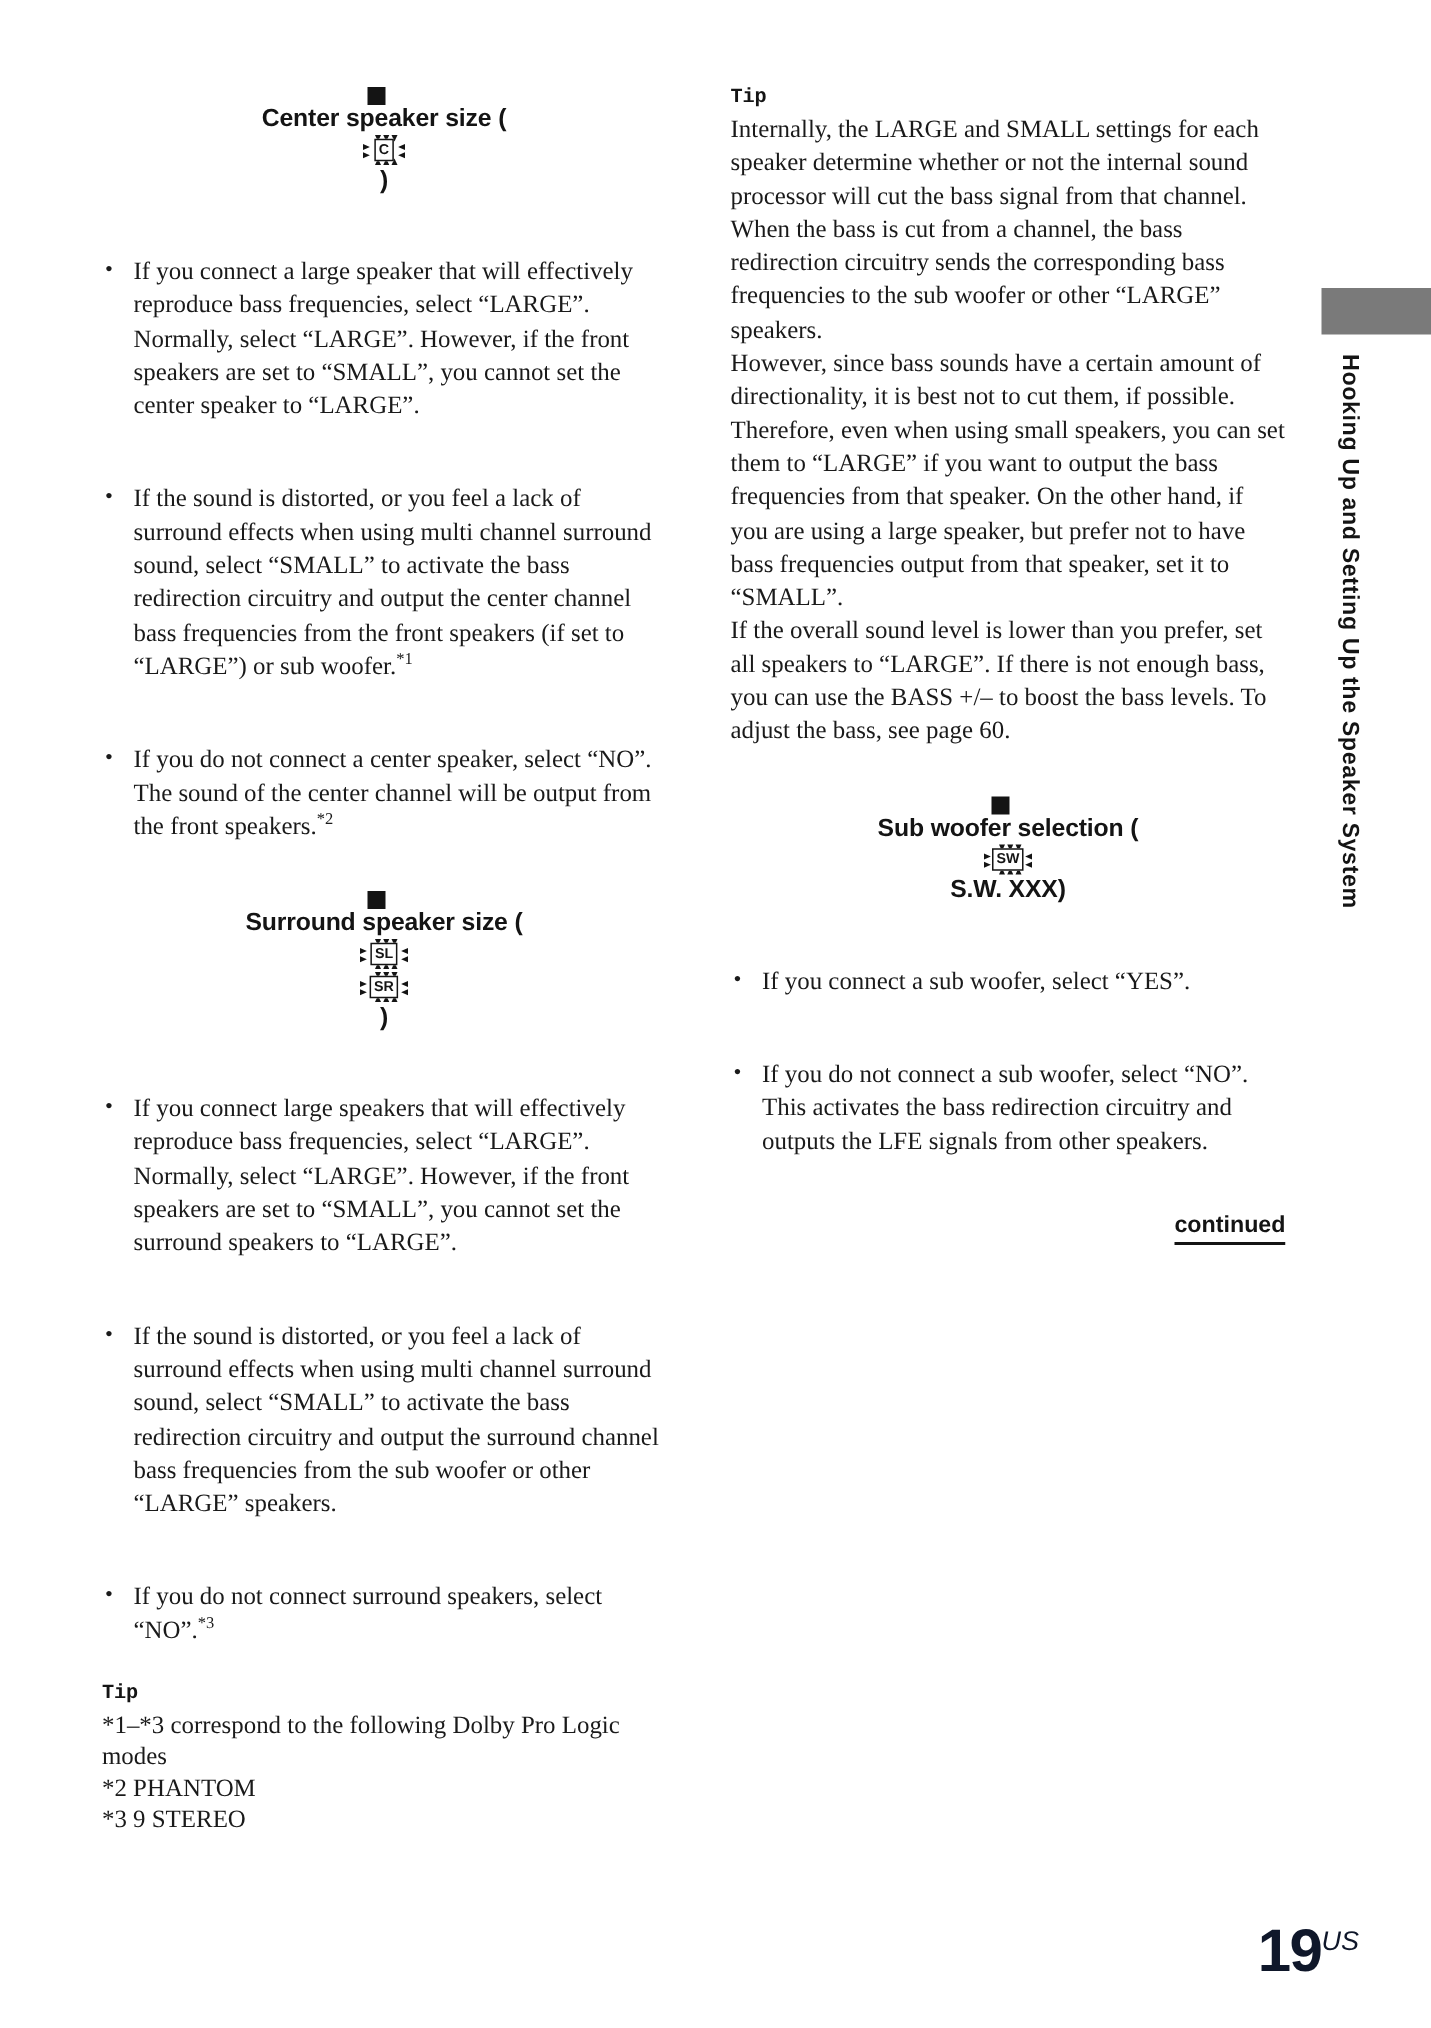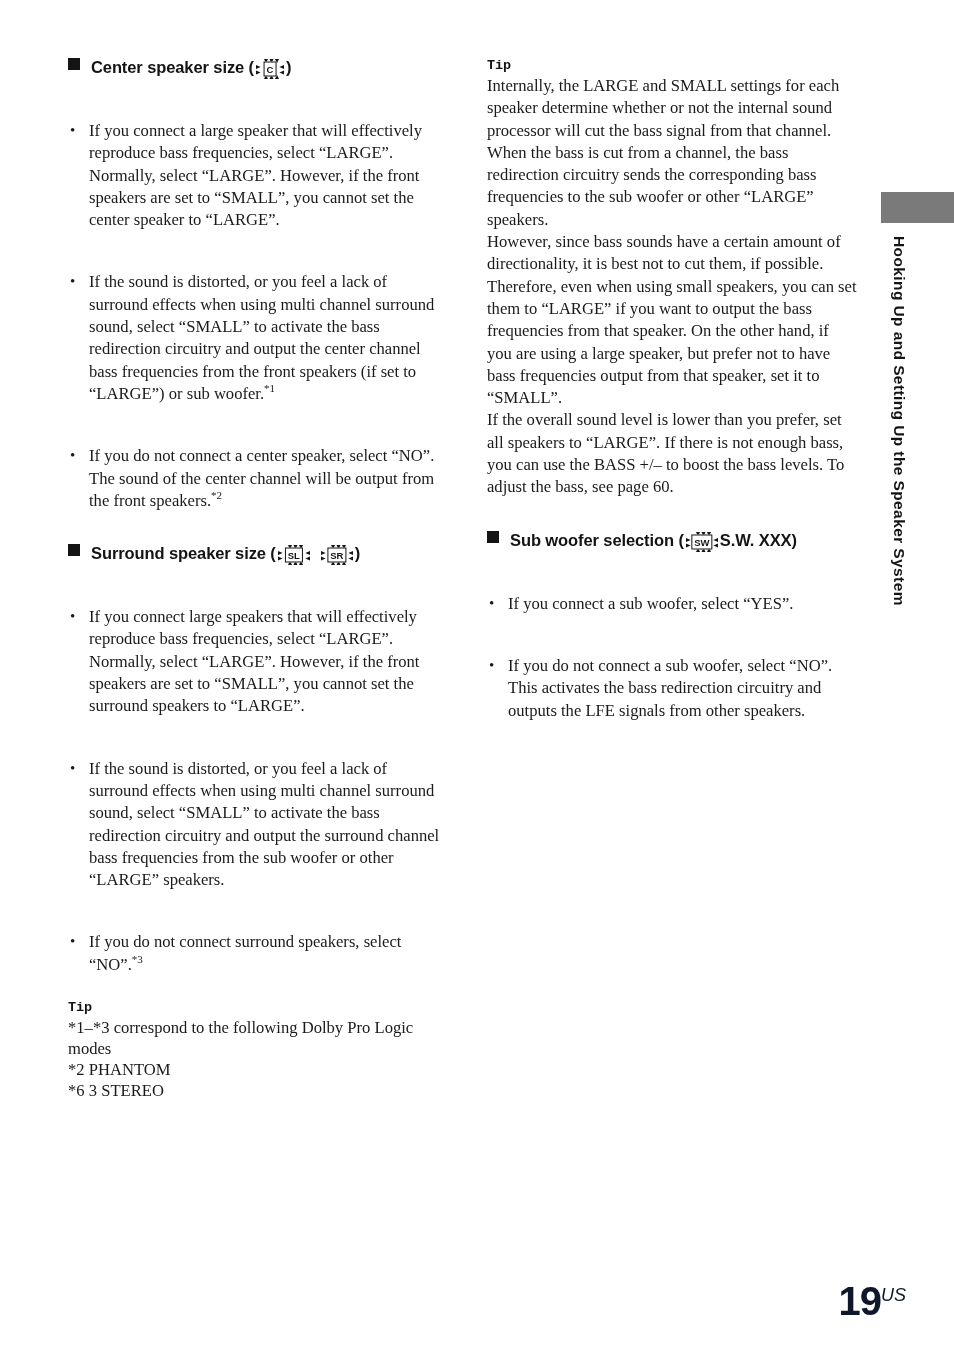--- a/index.html
+++ b/index.html
@@ -30,22 +30,24 @@
   .col-right { left: 487px; width: 370px; }
 
   
   .sec-head {
     font-family: "Liberation Sans", "DejaVu Sans", sans-serif;
     font-weight: bold;
     font-size: 16.5px;
     letter-spacing: -0.1px;
     color: #141414;
     display: flex;
+    align-items: center;
     margin: 0 0 10px 0;
     white-space: nowrap;
+    flex-direction: column;
   }
   .sq {
     display: inline-block;
     width: 12px;
     height: 12px;
     background: #141414;
     margin-right: 11px;
     flex: none;
     position: relative;
     top: 0px;
@@ -276,21 +278,21 @@
       <li><span>If you connect large speakers that will effectively reproduce bass frequencies, select “LARGE”. Normally, select “LARGE”. However, if the front speakers are set to “SMALL”, you cannot set the surround speakers to “LARGE”.</span></li>
       <li><span>If the sound is distorted, or you feel a lack of surround effects when using multi channel surround sound, select “SMALL” to activate the bass redirection circuitry and output the surround channel bass frequencies from the sub woofer or other “LARGE” speakers.</span></li>
       <li><span>If you do not connect surround speakers, select “NO”.</span><sup class="fn">*3</sup></li>
     </ul>
 
     <div class="gap-tip"></div>
 
     <div class="tip-label">Tip</div>
     <div class="fnline">*1–*3 correspond to the following Dolby Pro Logic modes</div>
     <div class="fnline">*2  PHANTOM</div>
-    <div class="fnline">*6  3 STEREO</div>
+    <div class="fnline">*3  9 STEREO</div>
 
   </div>
 
   <div class="col col-right">
 
     <div class="tip-label">Tip</div>
     <div class="para">Internally, the LARGE and SMALL settings for each speaker determine whether or not the internal sound processor will cut the bass signal from that channel. When the bass is cut from a channel, the bass redirection circuitry sends the corresponding bass frequencies to the sub woofer or other “LARGE” speakers.</div>
     <div class="para">However, since bass sounds have a certain amount of directionality, it is best not to cut them, if possible. Therefore, even when using small speakers, you can set them to “LARGE” if you want to output the bass frequencies from that speaker. On the other hand, if you are using a large speaker, but prefer not to have bass frequencies output from that speaker, set it to “SMALL”.</div>
     <div class="para">If the overall sound level is lower than you prefer, set all speakers to “LARGE”. If there is not enough bass, you can use the BASS +/– to boost the bass levels. To adjust the bass, see page 60.</div>
 
@@ -317,20 +319,23 @@
         <span class="box">SW</span>
       </span>
       <span class="htext"> S.W. XXX)</span>
     </div>
 
     <ul class="bullets">
       <li><span>If you connect a sub woofer, select “YES”.</span></li>
       <li><span>If you do not connect a sub woofer, select “NO”. This activates the bass redirection circuitry and outputs the LFE signals from other speakers.</span></li>
     </ul>
 
+    <div class="continued-wrap">
+      <div class="continued">continued</div>
+    </div>
 
   </div>
 
   <div class="side-tab"></div>
   <div class="side-label">Hooking Up and Setting Up the Speaker System</div>
 
   <div class="pageno">
     <span>19</span><span class="us">US</span>
   </div>
 

